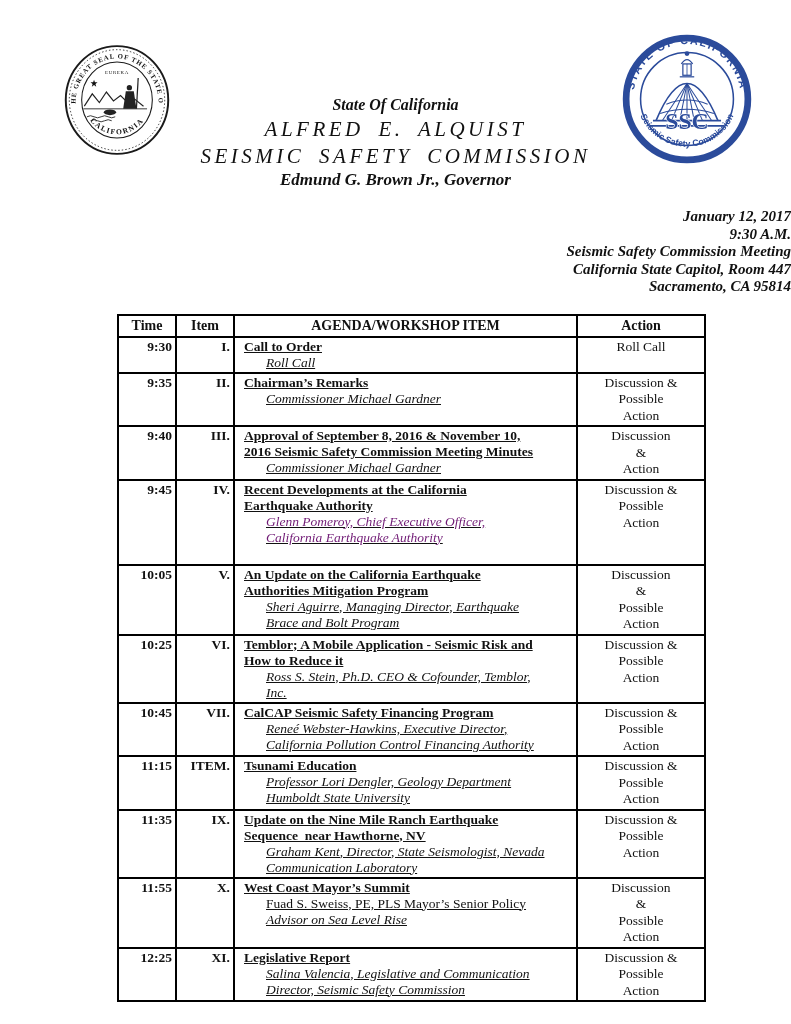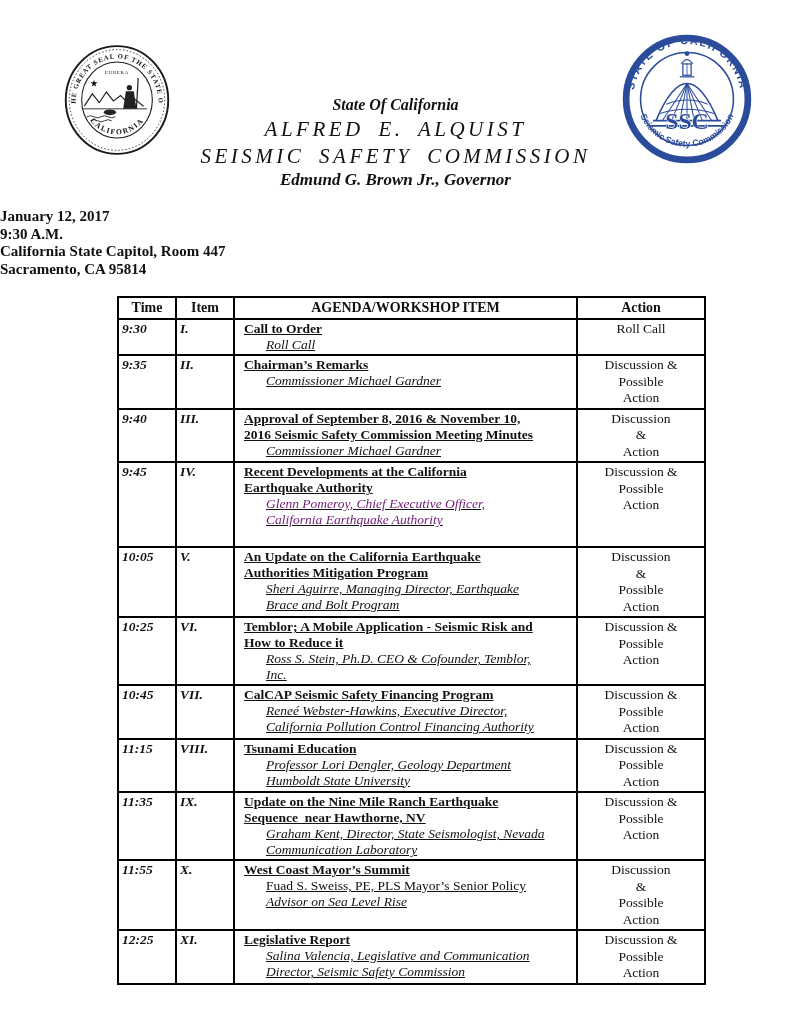--- a/index.html
+++ b/index.html
@@ -9,33 +9,33 @@
   }
   
   .seal-left{position:absolute;left:64px;top:44px;width:106px;height:112px;}
   .logo-right{position:absolute;left:622px;top:34px;width:130px;height:130px;}
   .seal-left svg,.logo-right svg{width:100%;height:100%;display:block;}
   
   .header-text{padding-top:96px;text-align:center;}
   .state-line{font-size:16px;font-weight:bold;font-style:italic;}
   .title-big{font-size:21px;letter-spacing:3.5px;word-spacing:6px;line-height:23px;margin-top:4px;font-style:italic;}
   .governor-line{font-size:17px;font-weight:bold;font-style:italic;margin-top:2px;}
-  .meeting-info{margin-top:18px;text-align:left;}
+  .meeting-info{margin-top:18px;text-align:right;font-style:italic;}
   .meeting-line{font-size:15px;font-weight:bold;line-height:17.5px;}
   
   table.agenda{
     border-collapse:collapse;margin:18px 0 0 117px;table-layout:fixed;
     width:557px;font-size:13.5px;
   }
   table.agenda th,table.agenda td{border:2px solid #000;padding:1px 3px;vertical-align:top;}
   th.col-time{width:50px;} th.col-item{width:50px;}
   th.col-agenda{width:335px;} th.col-action{width:120px;}
   table.agenda th{font-size:14px;font-weight:bold;text-align:center;padding:2px 3px;}
   th.col-agenda{text-align:left;padding-left:6px;}
-  td.time-cell,td.item-cell{font-weight:bold;text-align:left;padding-top:2px;font-style:italic;}
+  td.time-cell,td.item-cell{font-weight:bold;text-align:right;padding-top:2px;}
   td.agenda-cell{padding:2px 4px 2px 0;text-decoration:underline;}
   tr.tall td.agenda-cell{padding-bottom:18px;}
   .title-line{font-weight:bold;padding-left:6px;line-height:16px;white-space:pre-wrap;}
   .speaker-line{font-style:italic;padding-left:28px;line-height:16px;}
   .speaker-roman{font-style:normal;}
   .speaker-grey{color:#701a75;}
   td.action-cell{vertical-align:middle;text-align:center;}
   .action-line{line-height:16.5px;}
 </style>
 </head>
@@ -109,20 +109,21 @@
   <div class="header-text">
     <div class="state-line">State Of California</div>
     <div class="title-big">ALFRED E. ALQUIST</div>
     <div class="title-big">SEISMIC SAFETY COMMISSION</div>
     <div class="governor-line">Edmund G. Brown Jr., Governor</div>
   </div>
 
   <div class="meeting-info">
       <div class="meeting-line">January 12, 2017</div>
       <div class="meeting-line">9:30 A.M.</div>
+      <div class="meeting-line">Seismic Safety Commission Meeting</div>
       <div class="meeting-line">California State Capitol, Room 447</div>
       <div class="meeting-line">Sacramento, CA 95814</div>
     </div>
 
   <table class="agenda">
     <thead>
       <tr>
         <th class="col-time">Time</th>
         <th class="col-item">Item</th>
         <th class="col-agenda">AGENDA/WORKSHOP ITEM</th>
@@ -223,21 +224,21 @@
             <div class="speaker-line">California Pollution Control Financing Authority</div>
           </td>
           <td class="action-cell">
             <div class="action-line">Discussion &amp;</div>
             <div class="action-line">Possible</div>
             <div class="action-line">Action</div>
           </td>
         </tr>
         <tr>
           <td class="time-cell">11:15</td>
-          <td class="item-cell">VIII.</td>
+          <td class="item-cell">ITEM.</td>
           <td class="agenda-cell">
             <div class="title-line">Tsunami Education</div>
             <div class="speaker-line">Professor Lori Dengler, Geology Department</div>
             <div class="speaker-line">Humboldt State University</div>
           </td>
           <td class="action-cell">
             <div class="action-line">Discussion &amp;</div>
             <div class="action-line">Possible</div>
             <div class="action-line">Action</div>
           </td>

